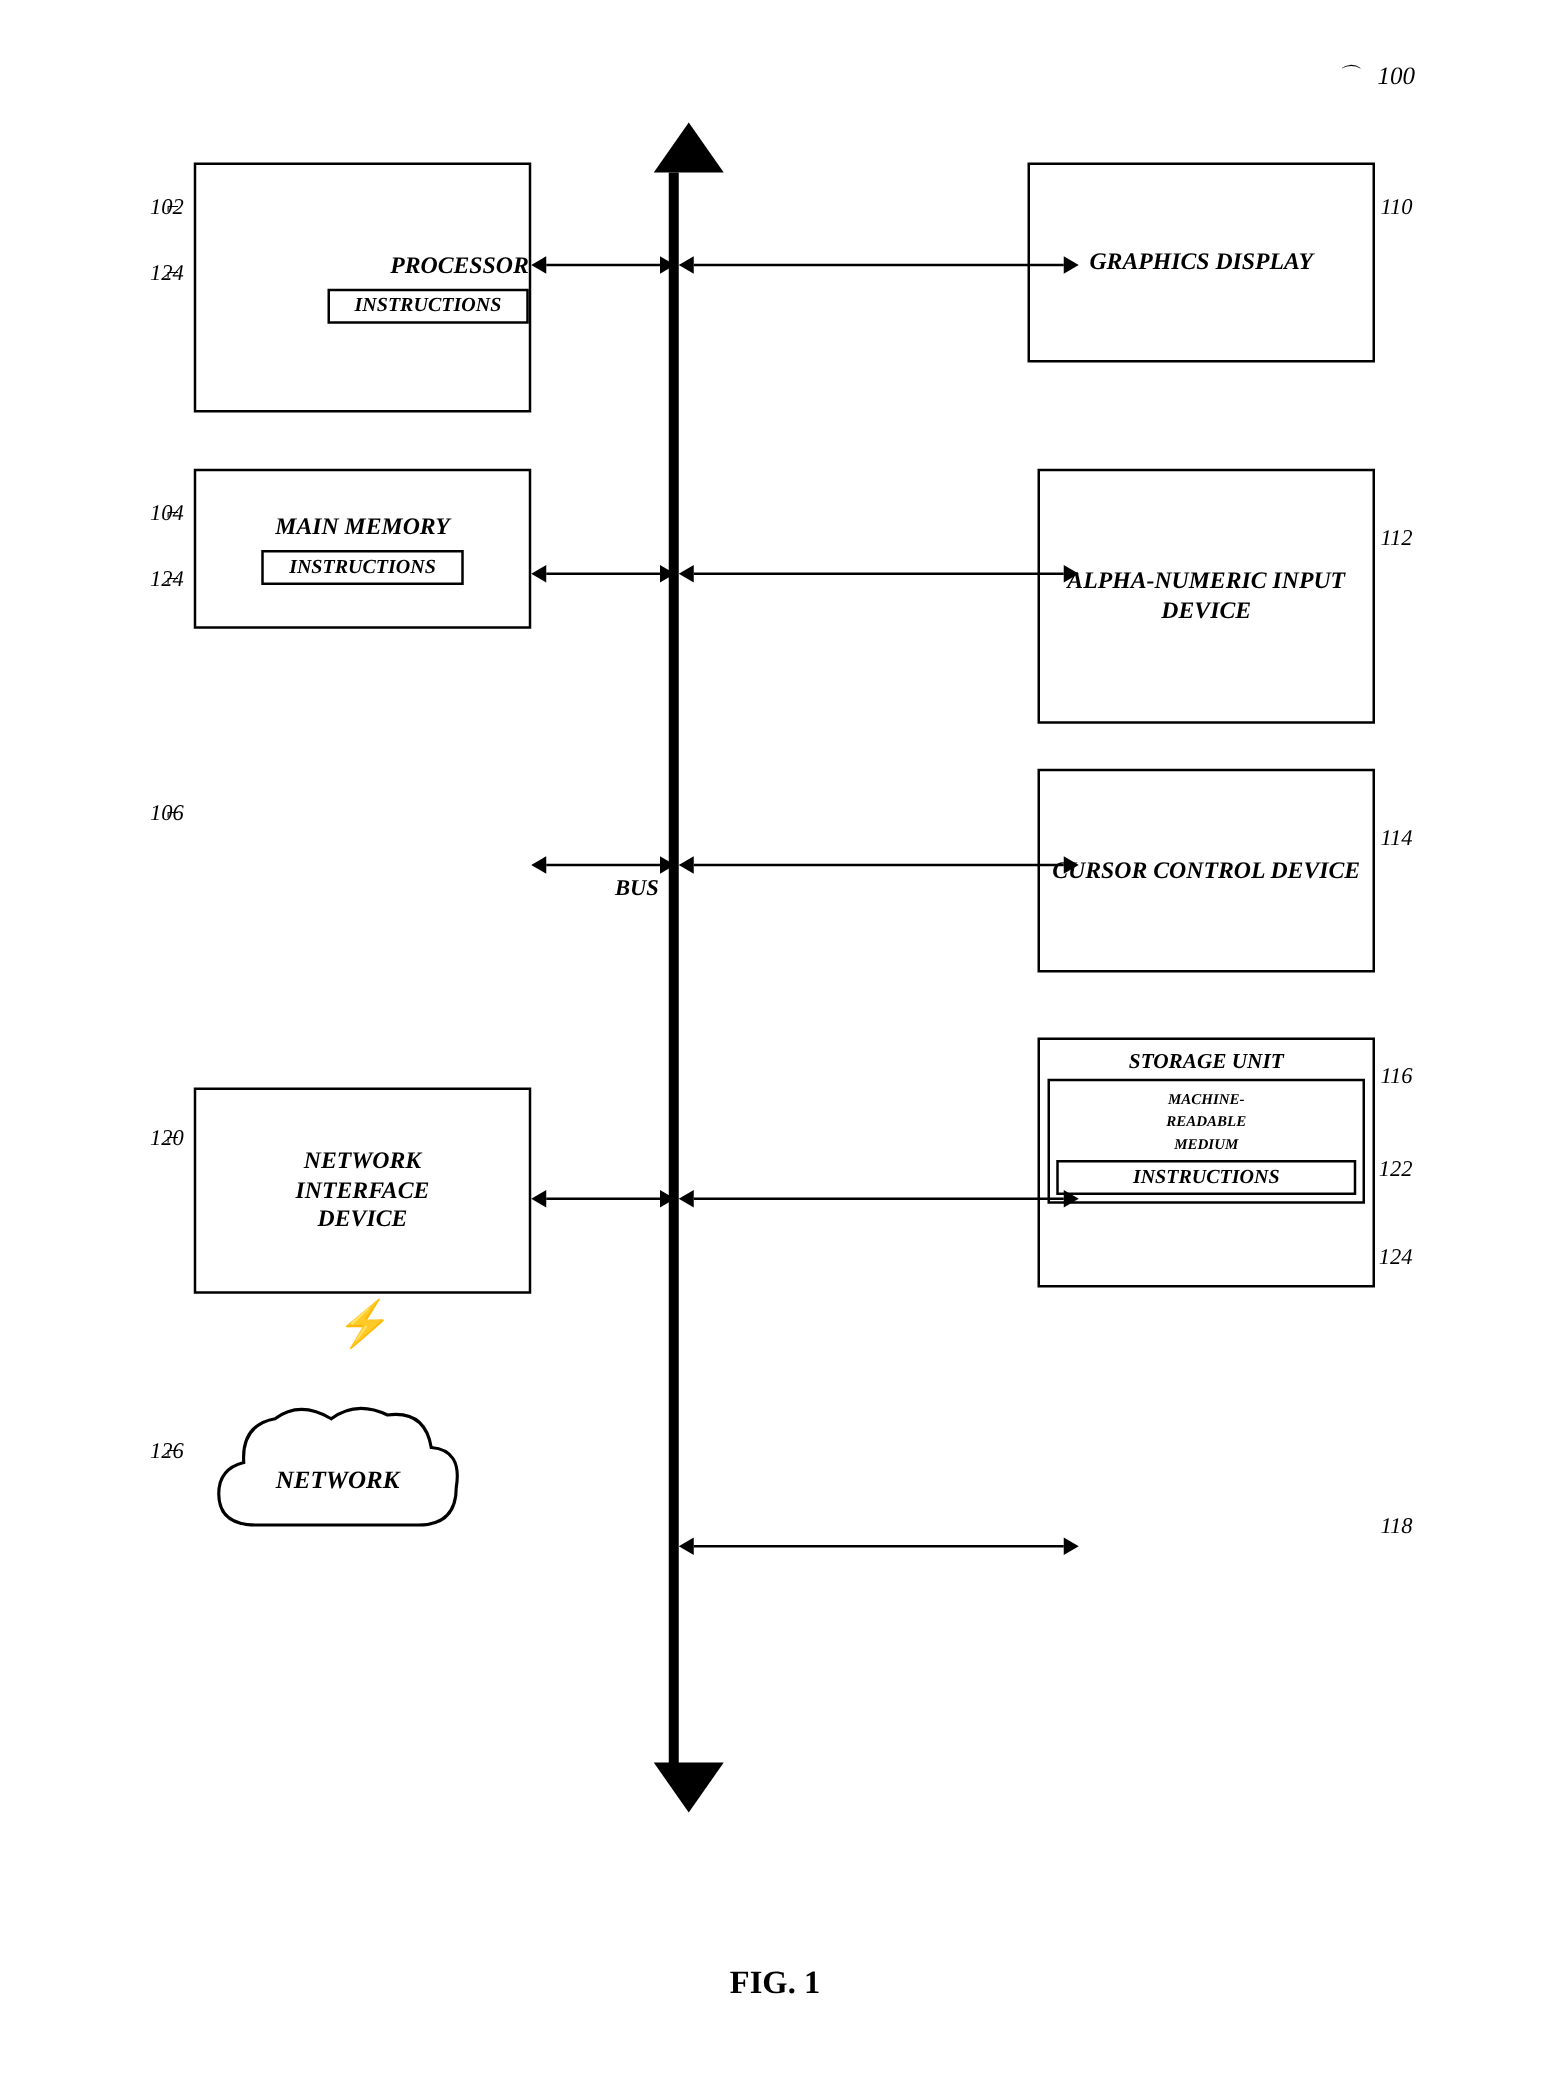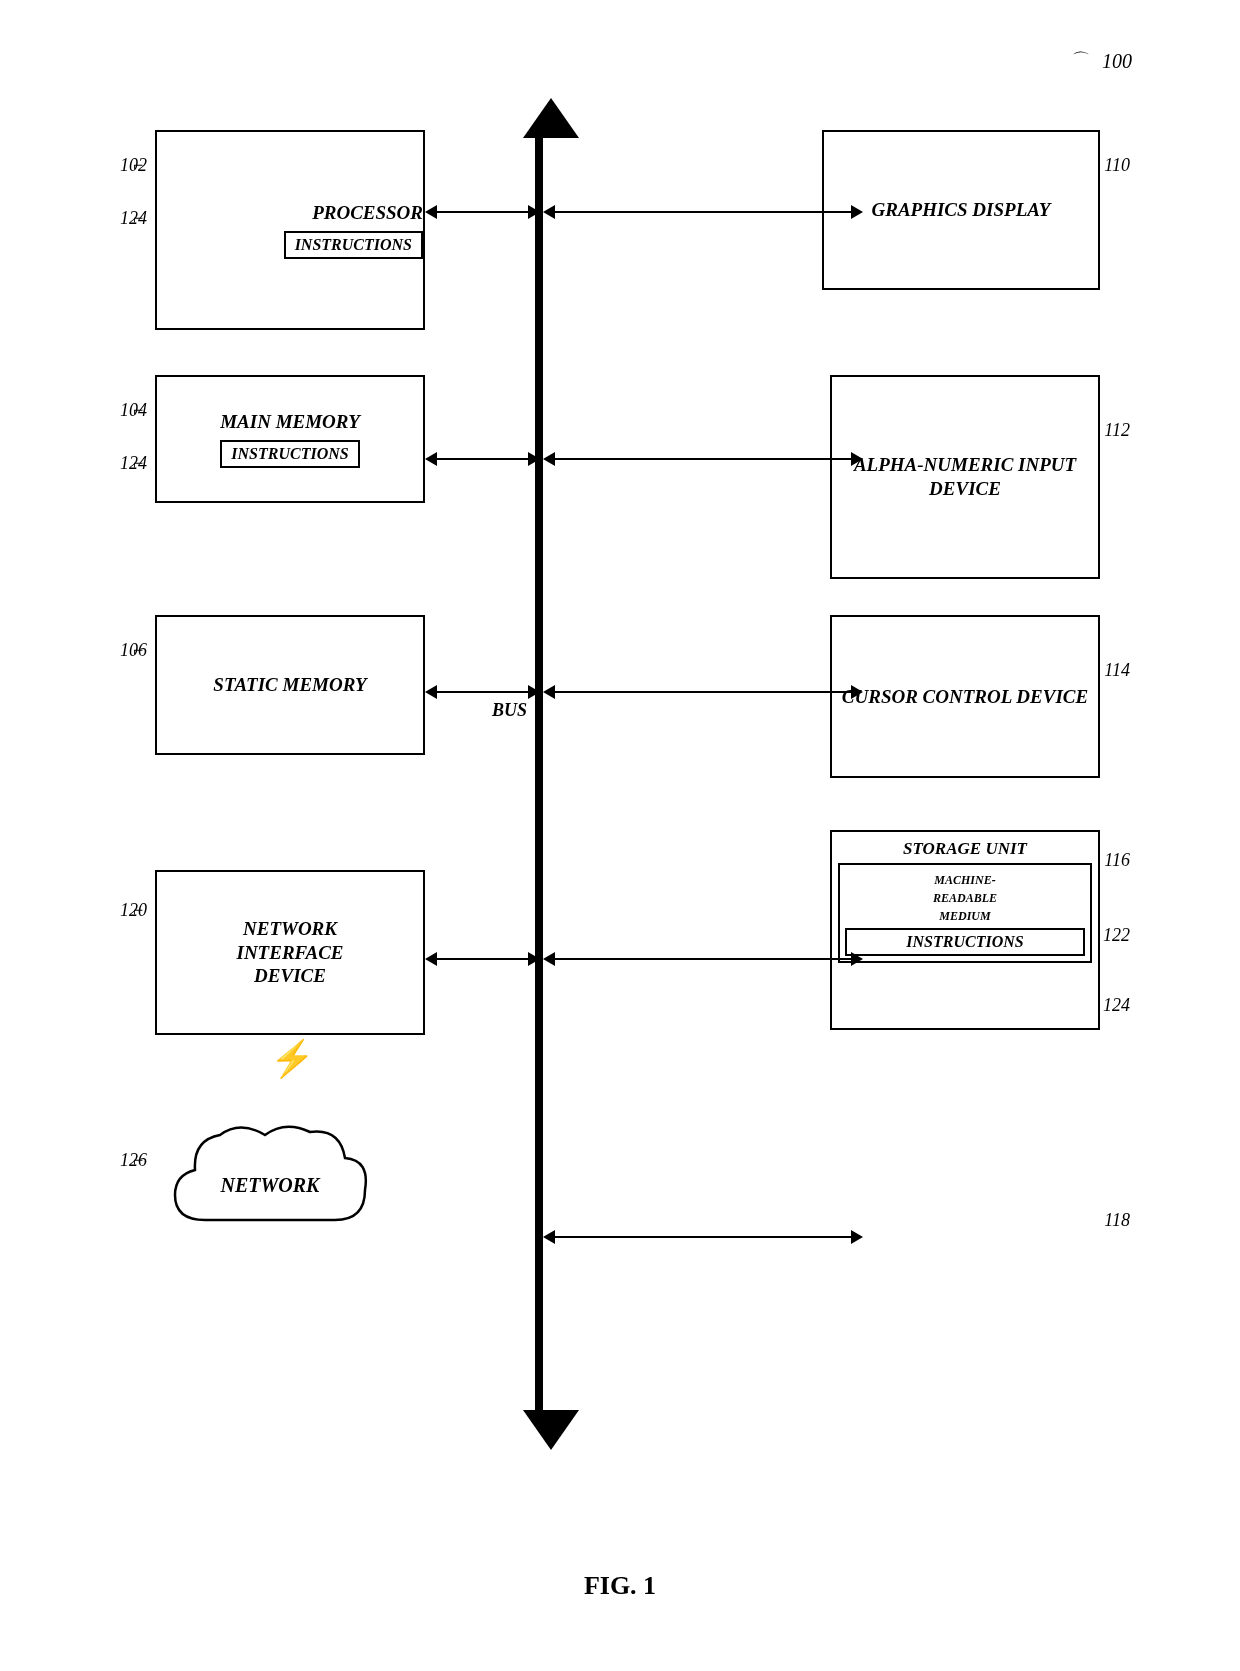--- a/index.html
+++ b/index.html
@@ -35,21 +35,21 @@
       background: #fff;
     }
     .block-label {
       font-style: italic;
       font-size: 19px;
       font-weight: bold;
       line-height: 1.25;
     }
     .inner-box {
       border: 2px solid #000;
-      padding: 3px 9px;
+      padding: 3px 20px;
       margin-top: 6px;
       font-style: italic;
       font-size: 16px;
       font-weight: bold;
     }
     .arrow-line {
       height: 2px;
       background: #000;
       flex: 1;
     }
@@ -125,23 +125,20 @@
   <span style="position:absolute;top:413px;left:72px;font-size:18px;font-style:italic;">⌐</span>
   <div class="block-box" style="left:95px;top:335px;width:270px;height:128px;">
     <span class="block-label">MAIN MEMORY</span>
     <div class="inner-box">
       <span>INSTRUCTIONS</span>
     </div>
   </div>
 
   <span class="ref-number" style="top:600px;left:60px;">106</span>
   <span style="position:absolute;top:600px;left:72px;font-size:18px;font-style:italic;">⌐</span>
-  <div class="block-box" style="left:95px;top:575px;width:270px;height:140px;">
-    <span class="block-label">STATIC MEMORY</span>
-  </div>
 
   <span class="ref-number" style="top:860px;left:60px;">120</span>
   <span style="position:absolute;top:860px;left:72px;font-size:18px;font-style:italic;">⌐</span>
   <div class="block-box" style="left:95px;top:830px;width:270px;height:165px;">
     <span class="block-label">NETWORK<br>INTERFACE<br>DEVICE</span>
   </div>
 
   <span class="ref-number" style="top:115px;right:50px;">110</span>
   <div class="block-box" style="right:80px;top:90px;width:278px;height:160px;">
     <span class="block-label">GRAPHICS

